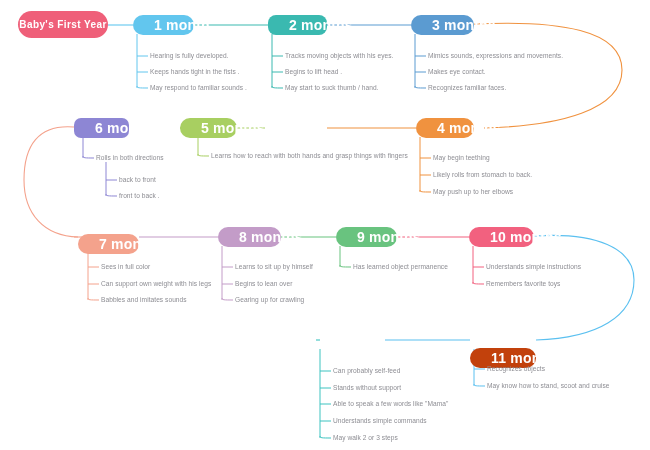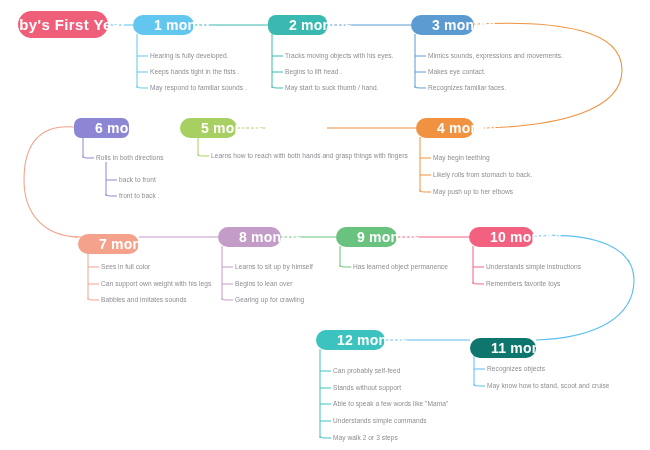--- a/index.html
+++ b/index.html
@@ -34,21 +34,21 @@
     font-size: 14px;
     font-weight: bold;
     letter-spacing: 0.2px;
     display: flex;
     align-items: center;
     box-sizing: border-box;
     padding-left: 21px;
     white-space: nowrap;
   }
   .node.root {
-    font-size: 15px;
+    font-size: 10px;
     padding-left: 0;
     justify-content: center;
     letter-spacing: 0.4px;
   }
   .leaf {
     position: absolute;
     font-size: 6.6px;
     color: #8d8d93;
     white-space: nowrap;
     letter-spacing: 0.05px;
@@ -188,28 +188,25 @@
     <span>9 months</span>
   </div>
   <div class="leaf" style="left:353px; top:263px;">Has learned object permanence</div>
 
   <div class="node" style="left:469px; top:227px; width:65px; height:20px; background:#f2617f;">
     <span>10 months</span>
   </div>
   <div class="leaf" style="left:486px; top:263px;">Understands simple instructions</div>
   <div class="leaf" style="left:486px; top:280px;">Remembers favorite toys</div>
 
-  <div class="node" style="left:470px; top:338px; width:66px; height:20px; background:#0f766e;">
+  <div class="node" style="left:470px; top:348px; width:66px; height:20px; background:#c2410c;">
     <span>11 months</span>
   </div>
   <div class="leaf" style="left:487px; top:365px;">Recognizes objects</div>
   <div class="leaf" style="left:487px; top:382px;">May know how to stand, scoot and cruise</div>
 
-  <div class="node" style="left:316px; top:330px; width:69px; height:20px; background:#3cc3c0;">
-    <span>12 months</span>
-  </div>
   <div class="leaf" style="left:333px; top:367px;">Can probably self-feed</div>
   <div class="leaf" style="left:333px; top:384px;">Stands without support</div>
   <div class="leaf" style="left:333px; top:400px;">Able to speak a few words like "Mama"</div>
   <div class="leaf" style="left:333px; top:417px;">Understands simple commands</div>
   <div class="leaf" style="left:333px; top:434px;">May walk 2 or 3 steps</div>
 
 </div>
 
 </body></html>

